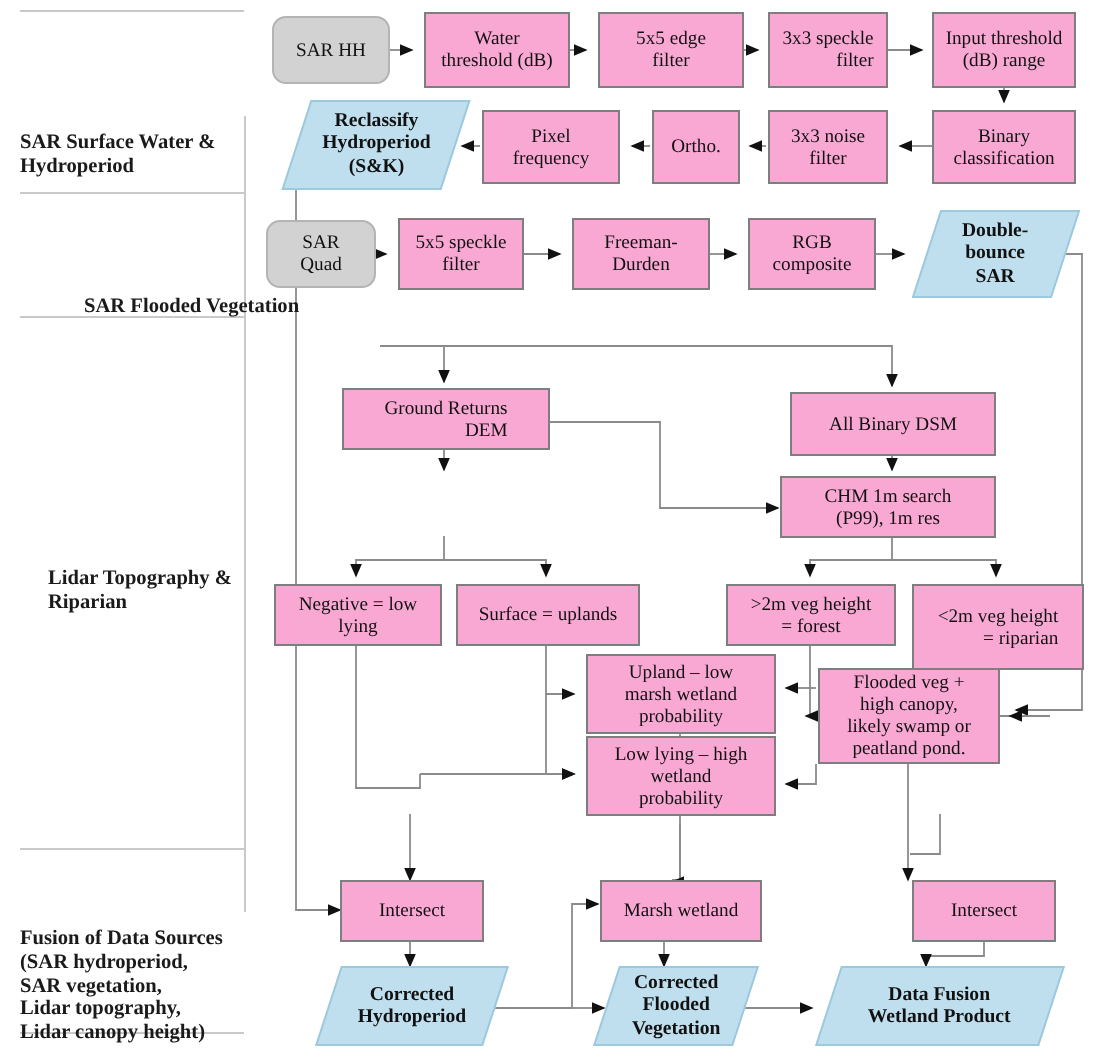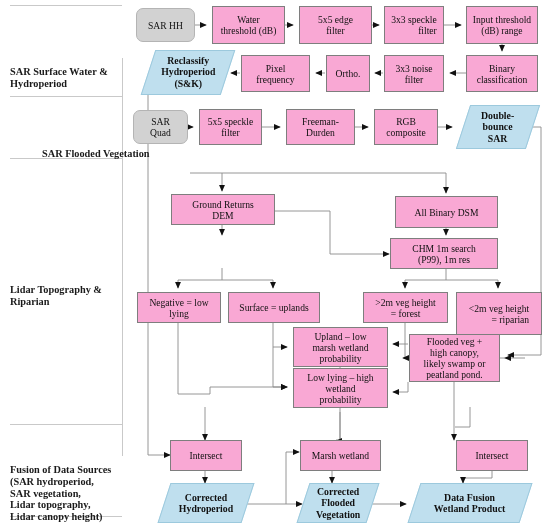--- a/index.html
+++ b/index.html
@@ -146,21 +146,21 @@
   <div class="sep" style="left:10px;top:5px;width:112px;"></div>
   <div class="sep" style="left:10px;top:96px;width:112px;"></div>
   <div class="sep" style="left:10px;top:158px;width:112px;"></div>
   <div class="sep" style="left:10px;top:424px;width:112px;"></div>
   <div class="sep" style="left:10px;top:516px;width:112px;"></div>
   <div class="vsep" style="left:122px;top:58px;height:398px;"></div>
 
   <div class="cat" style="left:10px;top:38px;width:118px;">SAR Surface Water &amp;
 Hydroperiod</div>
   <div class="cat" style="left:10px;top:120px;width:120px;padding-left:32px;">SAR Flooded Vegetation</div>
-  <div class="cat" style="left:10px;top:256px;width:118px;">Lidar Topography &amp;
+  <div class="cat" style="left:24px;top:256px;width:118px;">Lidar Topography &amp;
 Riparian</div>
   <div class="cat" style="left:10px;top:436px;width:122px;">Fusion of Data Sources
 (SAR hydroperiod,
 SAR vegetation,
 Lidar topography,
 Lidar canopy height)</div>
 
   <div class="node rounded" style="left:136px;top:8px;width:59px;height:34px;">SAR HH</div>
   <div class="node" style="left:212px;top:6px;width:73px;height:38px;">Water
 threshold (dB)</div>
@@ -191,21 +191,21 @@
   <div class="node" style="left:286px;top:109px;width:69px;height:36px;">Freeman-
 Durden</div>
   <div class="node" style="left:374px;top:109px;width:64px;height:36px;">RGB
 composite</div>
   <div class="para" style="left:463px;top:105px;width:70px;height:44px;">
     <span>Double-
 bounce
 SAR</span>
   </div>
 
-  <div class="node" style="left:171px;top:194px;width:104px;height:31px;">Ground Returns
+  <div class="node" style="left:171px;top:194px;width:104px;height:31px;text-align:right;">Ground Returns
 DEM</div>
   <div class="node" style="left:395px;top:196px;width:103px;height:32px;">All Binary DSM</div>
   <div class="node" style="left:390px;top:238px;width:108px;height:31px;">CHM 1m search
 (P99), 1m res</div>
 
   <div class="node" style="left:137px;top:292px;width:84px;height:31px;">Negative = low
 lying</div>
   <div class="node" style="left:228px;top:292px;width:92px;height:31px;">Surface = uplands</div>
   <div class="node" style="left:363px;top:292px;width:85px;height:31px;">&gt;2m veg height
 = forest</div>

